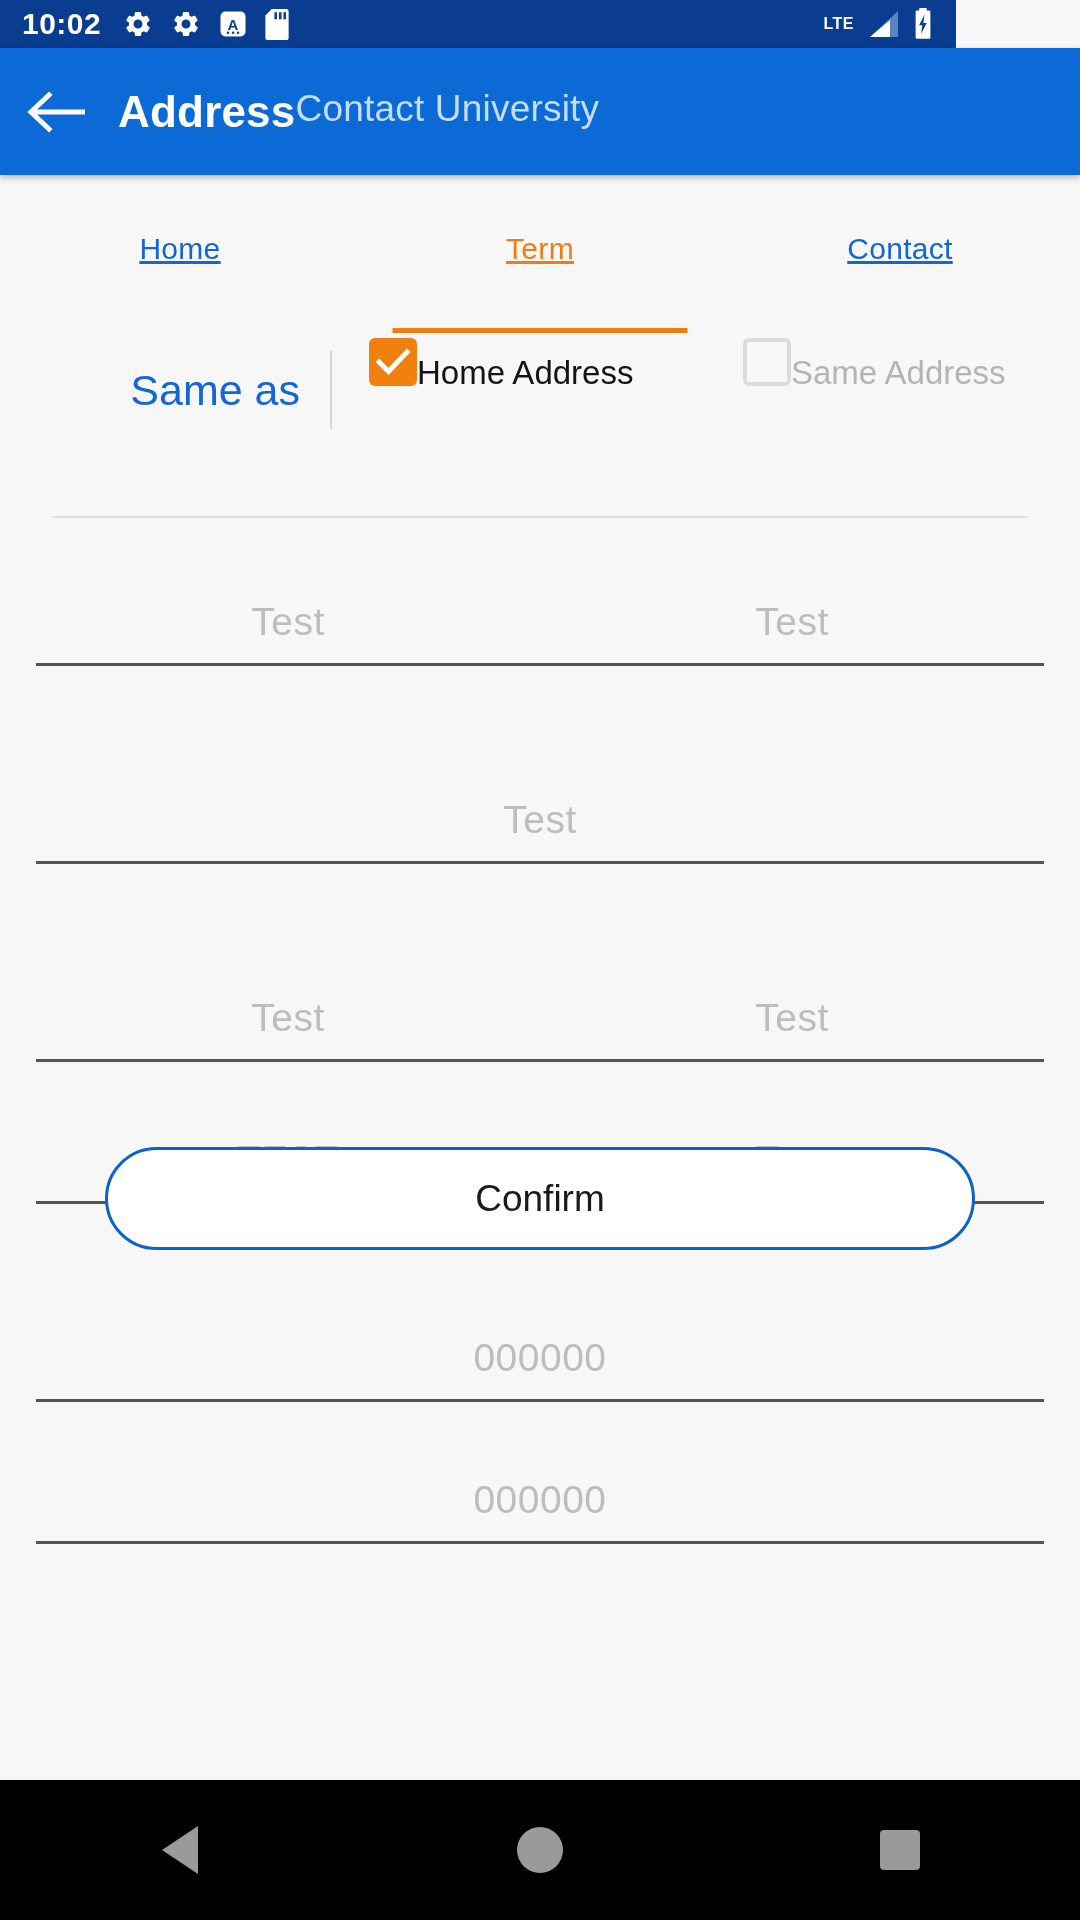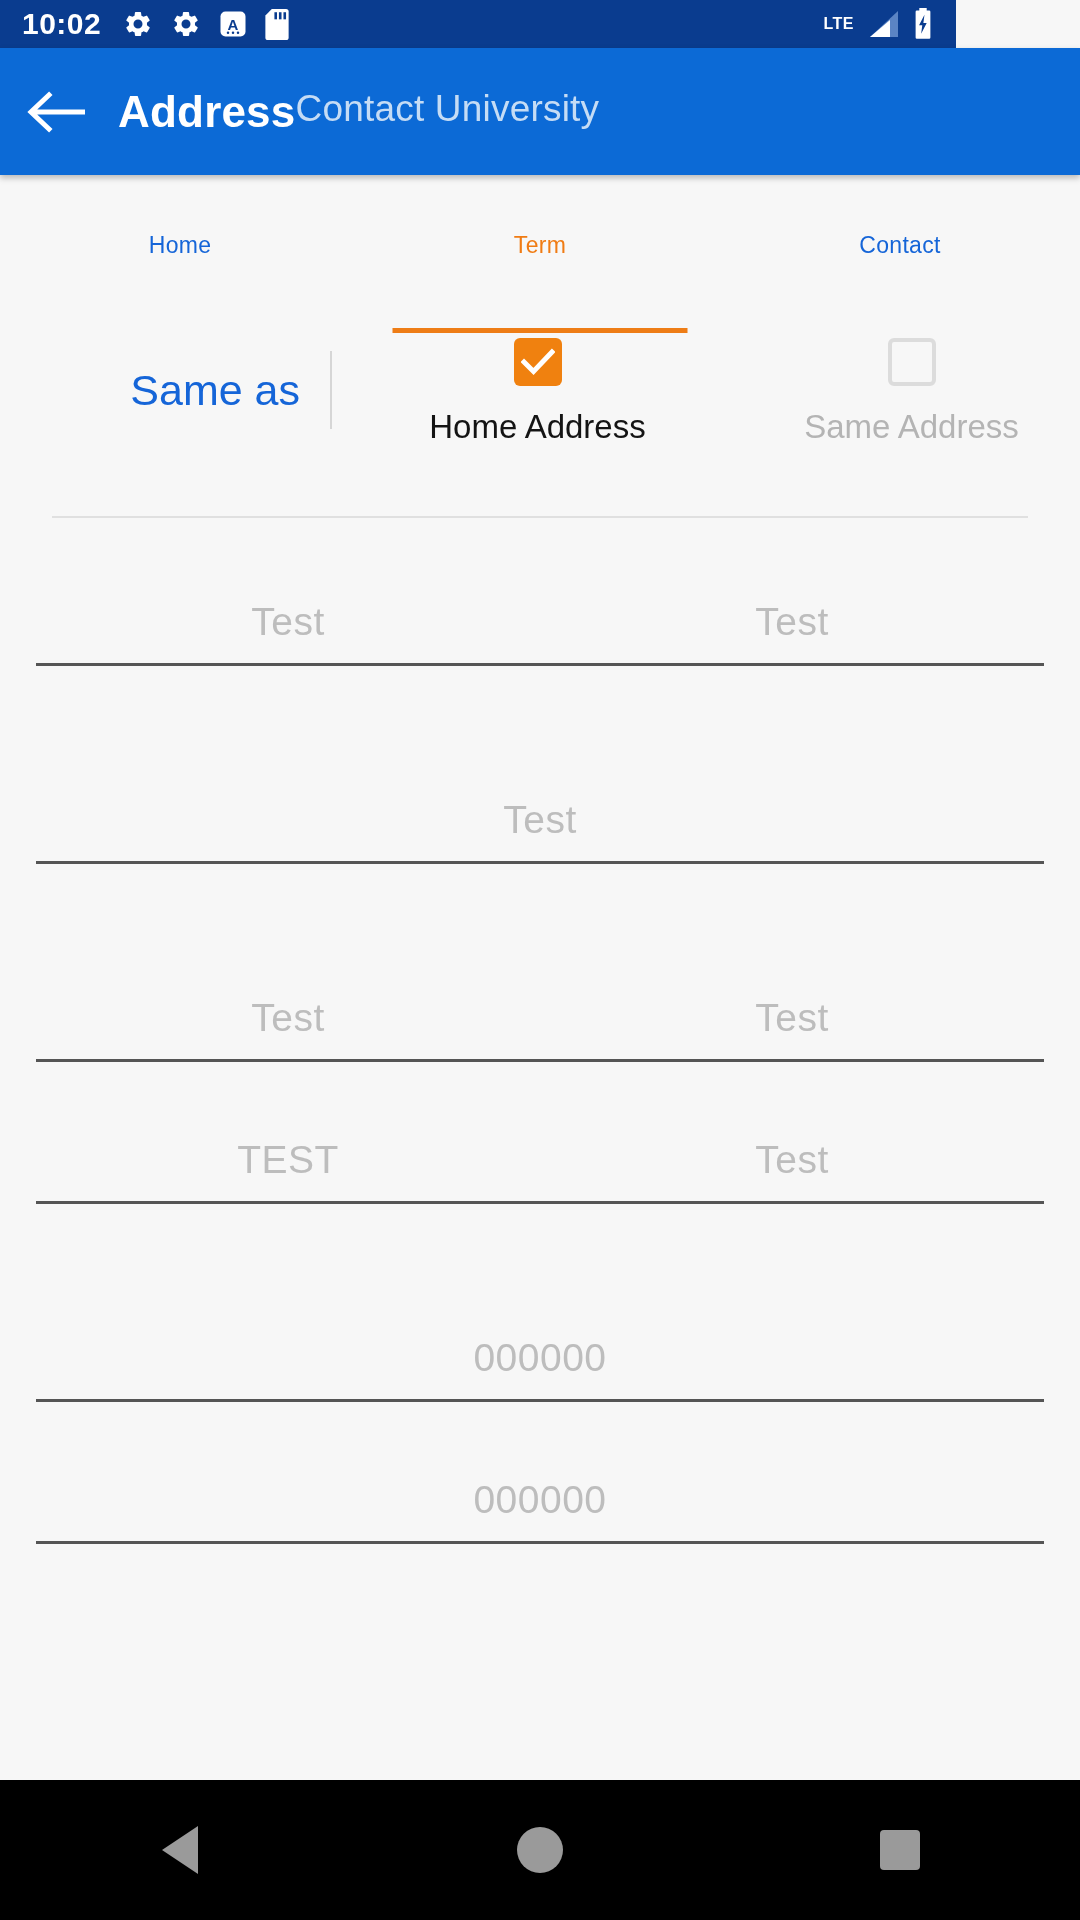--- a/index.html
+++ b/index.html
@@ -37,42 +37,42 @@
   
   .tabs {
     position: absolute; top: 175px; left: 0; width: 1080px; height: 160px;
     display: flex;
   }
   .tab {
     flex: 1; position: relative;
     display: flex; align-items: flex-start; justify-content: center;
     padding-top: 57px;
   }
-  .tab-label { font-size: 23px; letter-spacing: .3px; }
+  .tab-label { font-size: 30px; letter-spacing: .3px; text-decoration: underline; }
   .tab-home .tab-label,
   .tab-contact .tab-label { color: #1565d8; }
   .tab-term .tab-label { color: #f07c14; }
   .tab-indicator {
     position: absolute; bottom: 2px; left: 50%; transform: translateX(-50%);
     width: 295px; height: 5px; background: #ee7d16;
   }
 
   
   .sameas-row {
     position: absolute; top: 338px; left: 0; width: 1080px; height: 120px;
     display: flex; align-items: flex-start;
   }
   .sameas-label-wrap {
     width: 330px; display: flex; align-items: center; justify-content: flex-end;
     height: 105px; padding-right: 30px;
   }
   .sameas-label { color: #1565d8; font-size: 43px; }
   .vdivider { width: 2px; height: 78px; background: #d6d6d6; margin-top: 13px; }
   .cb-group { flex: 1; display: flex; align-items: flex-start; }
-  .cb-cell { flex: 1; display: flex; flex-direction: column; align-items: center; padding-left: 37px; }
+  .cb-cell { flex: 1; display: flex; align-items: center; padding-left: 37px; }
   .cb-box {
     width: 48px; height: 48px; border-radius: 6px;
     display: flex; align-items: center; justify-content: center;
     margin-bottom: 22px;
   }
   .cb-box.checked { background: #f0810f; }
   .cb-box.unchecked { background: transparent; border: 4px solid #dcdcdc; }
   .cb-text { font-size: 33px; white-space: nowrap; }
   .cb-text.on { color: #141414; }
   .cb-text.off { color: #b4b4b4; }
@@ -298,20 +298,23 @@
 
     <div class="form-row">
       <div class="field field-full">
         <span class="field-text">000000</span>
         <span class="field-underline"></span>
       </div>
     </div>
 
   </div>
 
+  <div class="confirm-wrap">
+    <button class="confirm-btn">Confirm</button>
+  </div>
 
   <div class="navbar">
     <div class="nav-btn">
       <span class="nav-tri"></span>
     </div>
     <div class="nav-btn">
       <span class="nav-circle"></span>
     </div>
     <div class="nav-btn">
       <span class="nav-square"></span>

